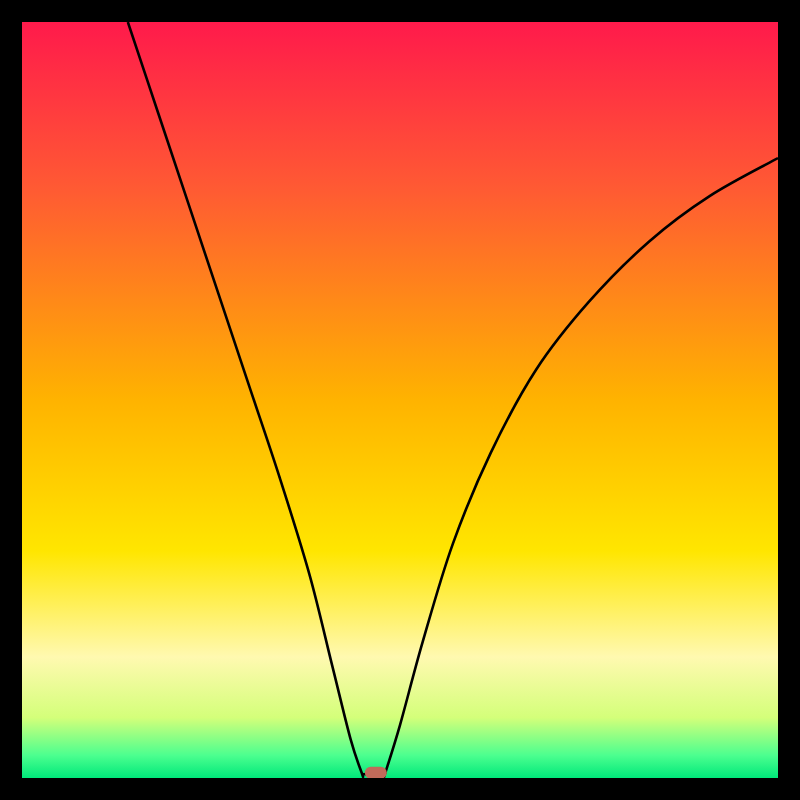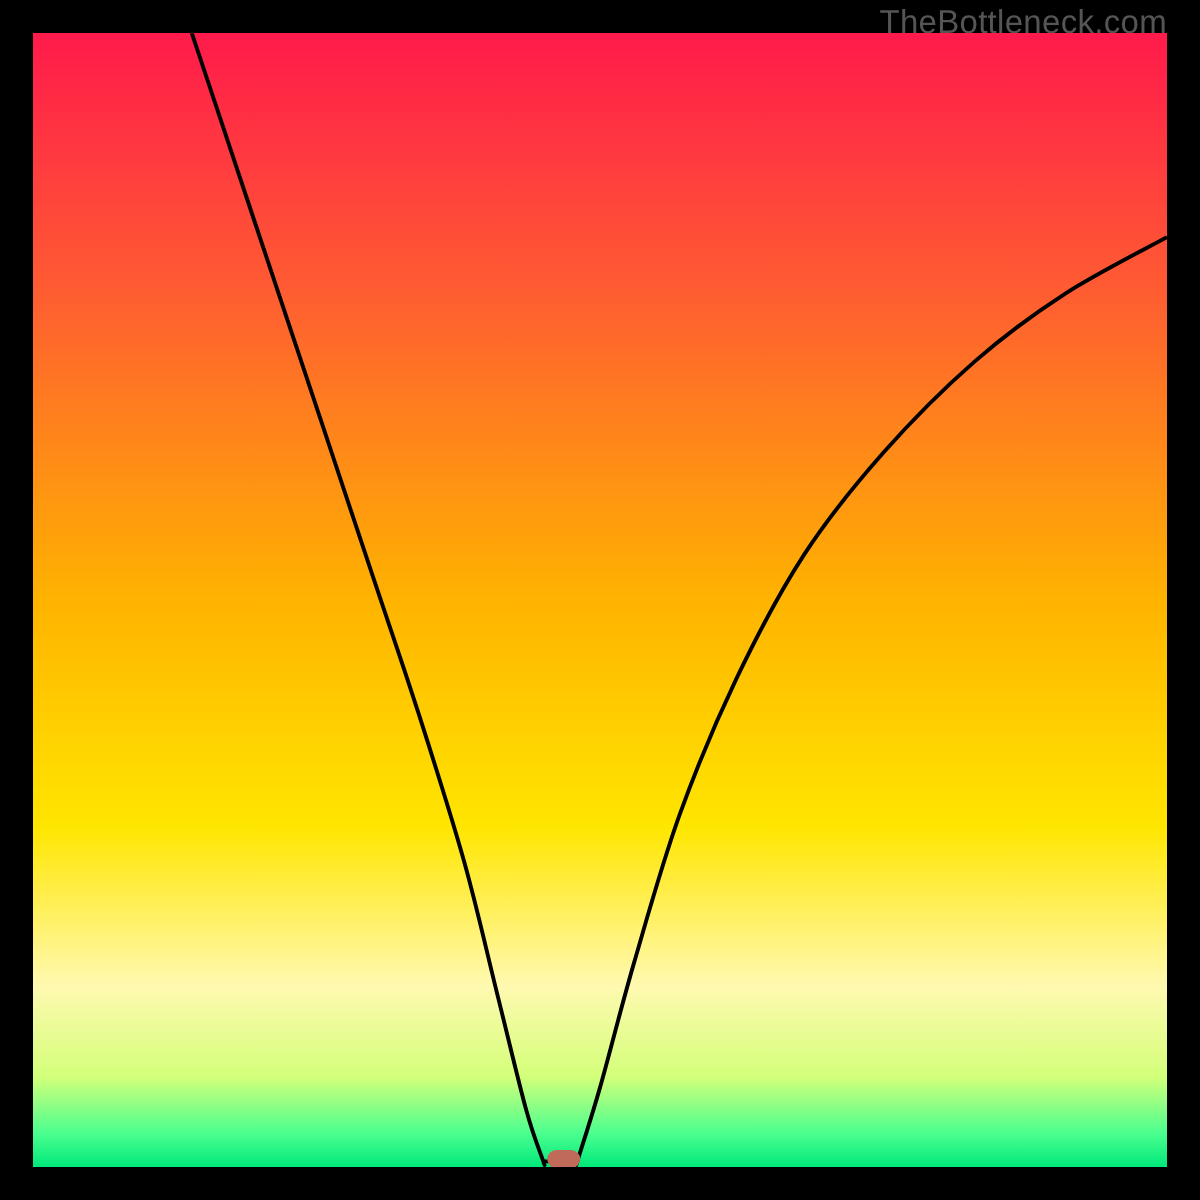--- a/index.html
+++ b/index.html
@@ -30,21 +30,20 @@
     font-size: 22px;
     font-weight: 400;
     letter-spacing: 0.2px;
   }
   svg { display: block; }
 </style>
 </head>
 <body>
 
 <div class="frame">
-  <div class="watermark">TheBottleneck.com</div>
   <div class="plot">
     <svg id="chart-svg" width="756" height="756" viewBox="0 0 756 756" preserveAspectRatio="none">
         <defs>
           <linearGradient id="bg-grad" x1="0" y1="0" x2="0" y2="1">
             <stop offset="0.0%" stop-color="#ff1a4b"></stop>
             <stop offset="22.0%" stop-color="#ff5a33"></stop>
             <stop offset="50.0%" stop-color="#ffb300"></stop>
             <stop offset="70.0%" stop-color="#ffe600"></stop>
             <stop offset="84.0%" stop-color="#fff9b0"></stop>
             <stop offset="92.0%" stop-color="#d4ff7a"></stop>

